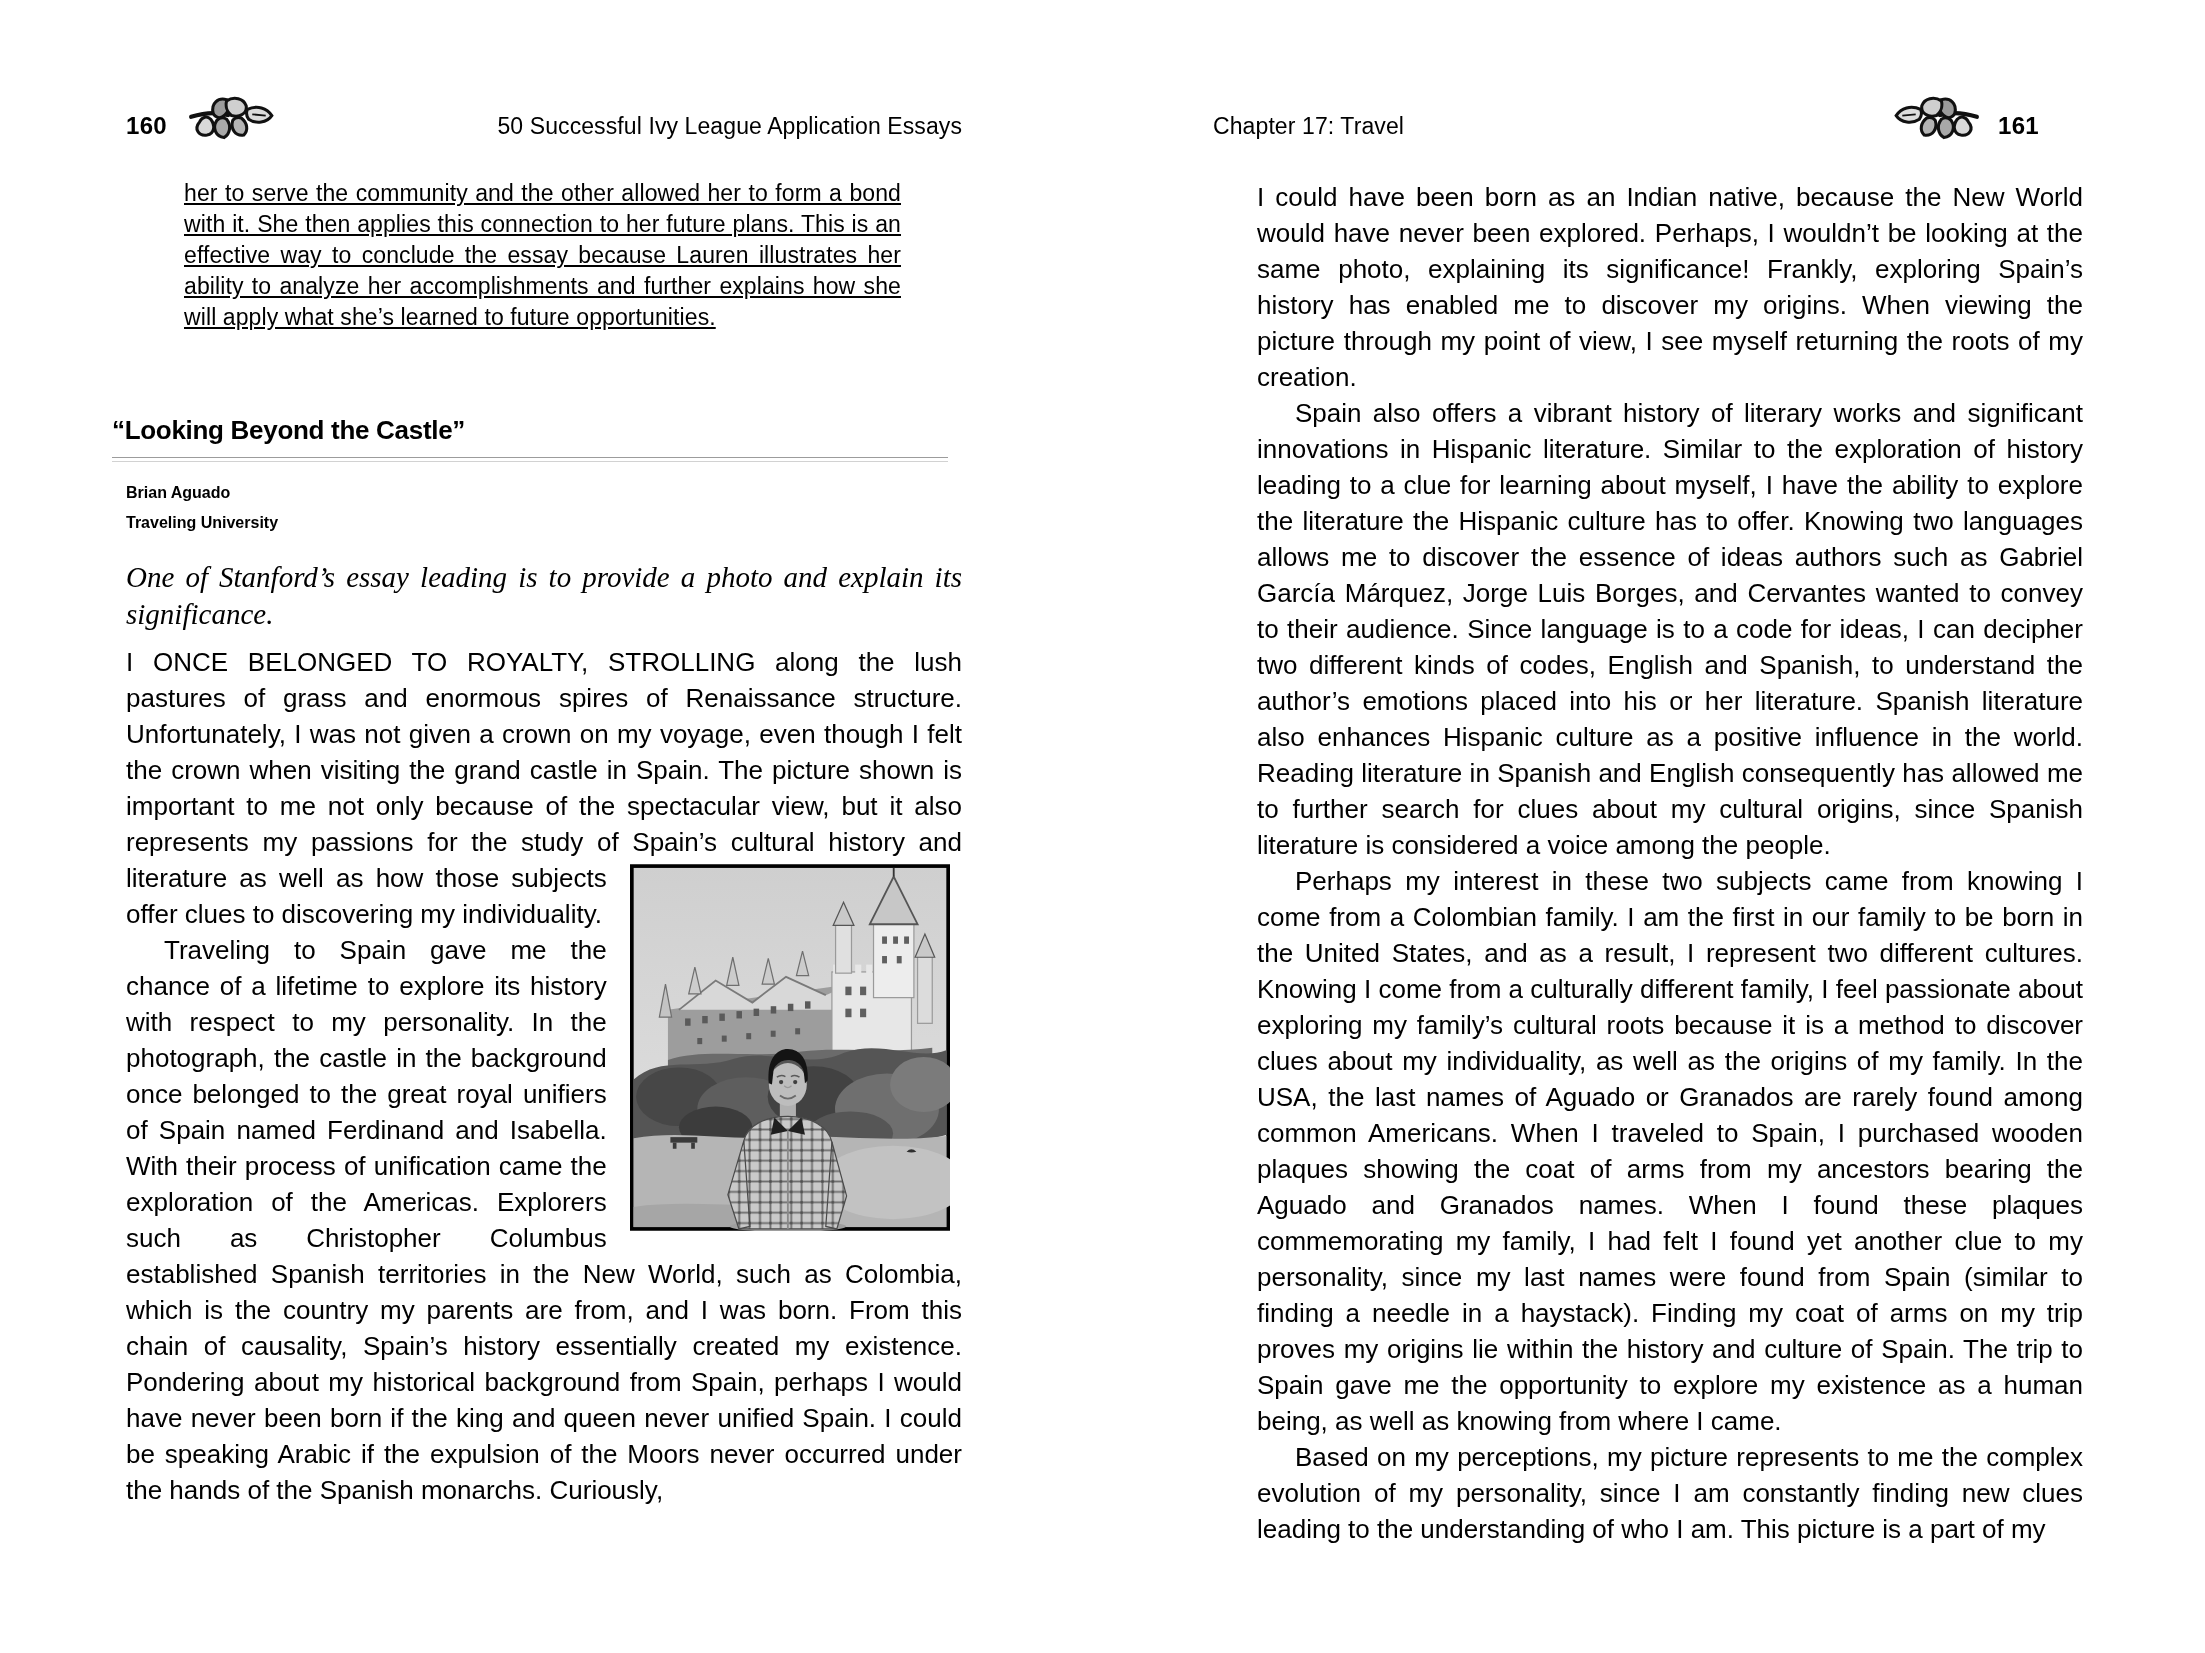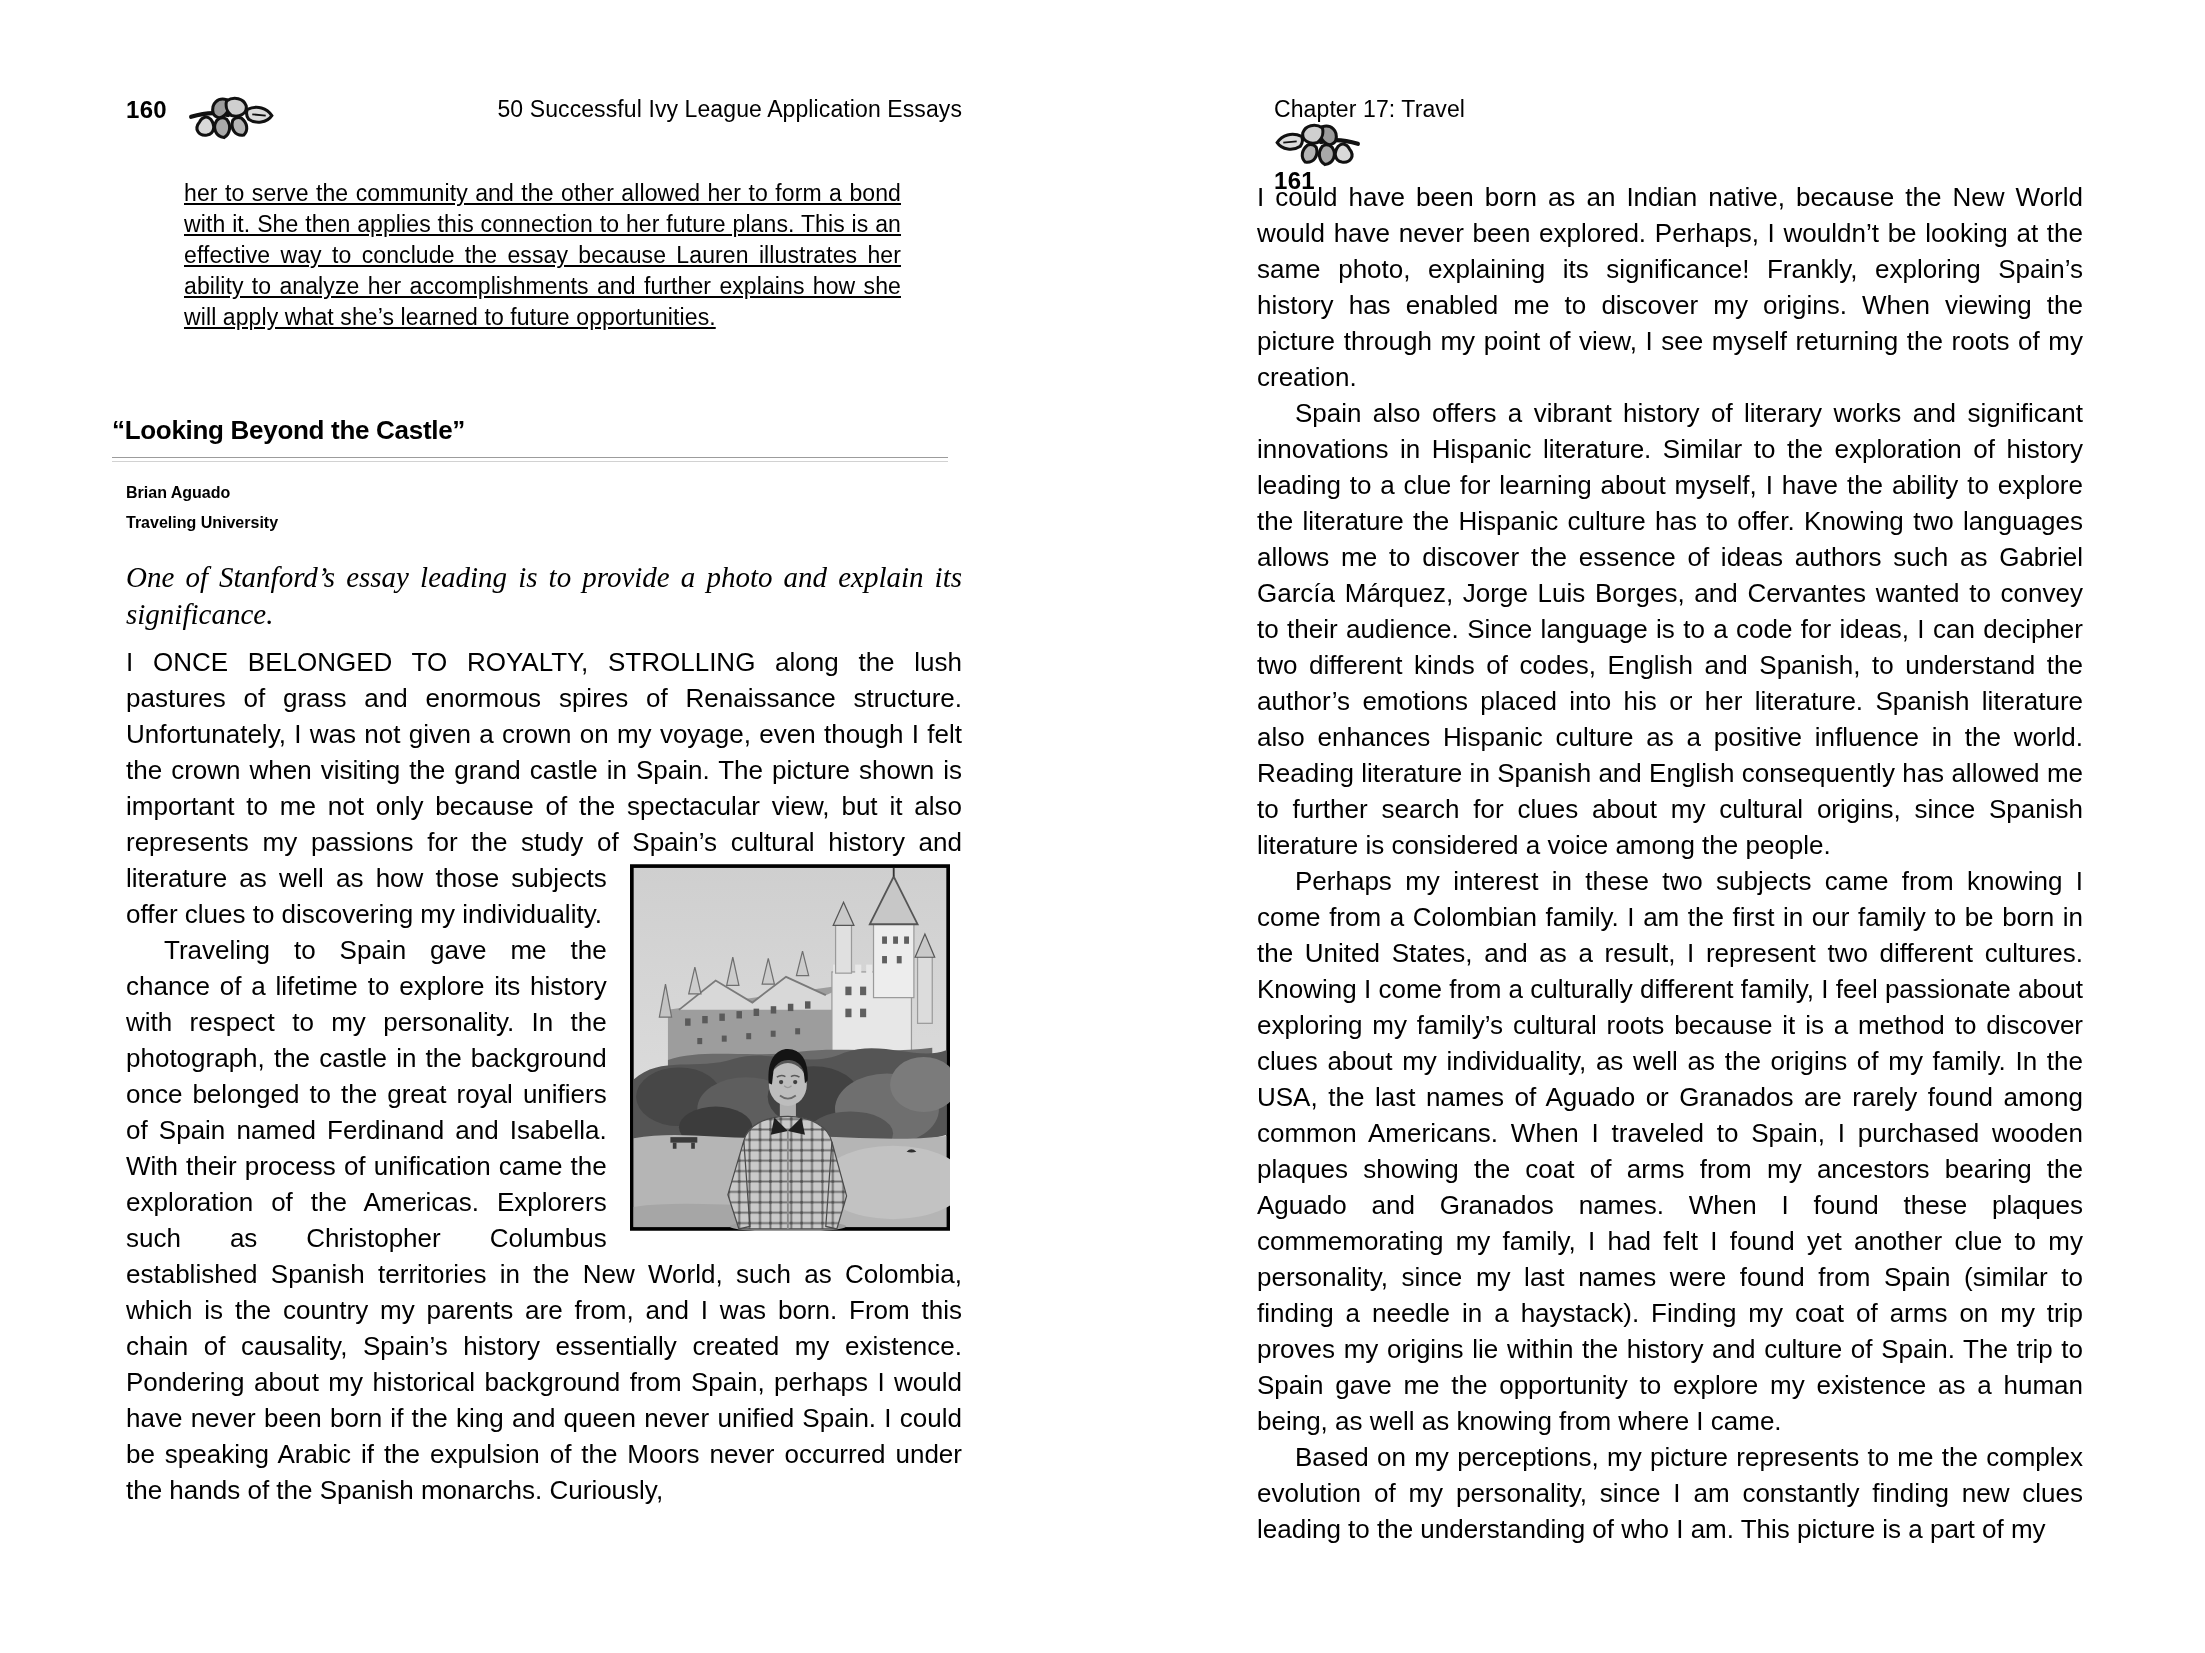--- a/index.html
+++ b/index.html
@@ -1,23 +1,23 @@
 <!DOCTYPE html>
 <html style="font-size:9.8px"><head>
 <meta charset="utf-8">
 <style>
   html,body{margin:0;padding:0;background:#ffffff;}
   body{width:2205px;height:1654px;position:relative;overflow:hidden;
        font-family:"Liberation Sans",sans-serif;color:#000;}
   .page-spread{position:absolute;inset:0;background:#fff;}
 
   
-  .runhead{position:absolute;top:96px;height:44px;display:flex;align-items:flex-start;}
+  .runhead{position:absolute;top:96px;height:44px;display:flex;align-items:flex-end;}
   .runhead-left{left:126px;width:836px;}
-  .runhead-right{left:1274px;width:826px;flex-direction:column;}
+  .runhead-right{left:1213px;width:826px;}
   .folio{font-size:24px;font-weight:bold;letter-spacing:0.3px;}
   .run-title{font-size:23px;letter-spacing:0.1px;}
   .leaf-wrap{width:87px;height:44px;flex:0 0 auto;}
   .runhead-left .leaf-wrap{margin-left:21px;}
   .runhead-right .leaf-wrap{margin-right:18.4px;}
   .flex-spacer{flex:1 1 auto;}
   .mirrored{transform:scaleX(-1);}
 
   
   .commentary{position:absolute;top:178px;left:184px;width:717px;

